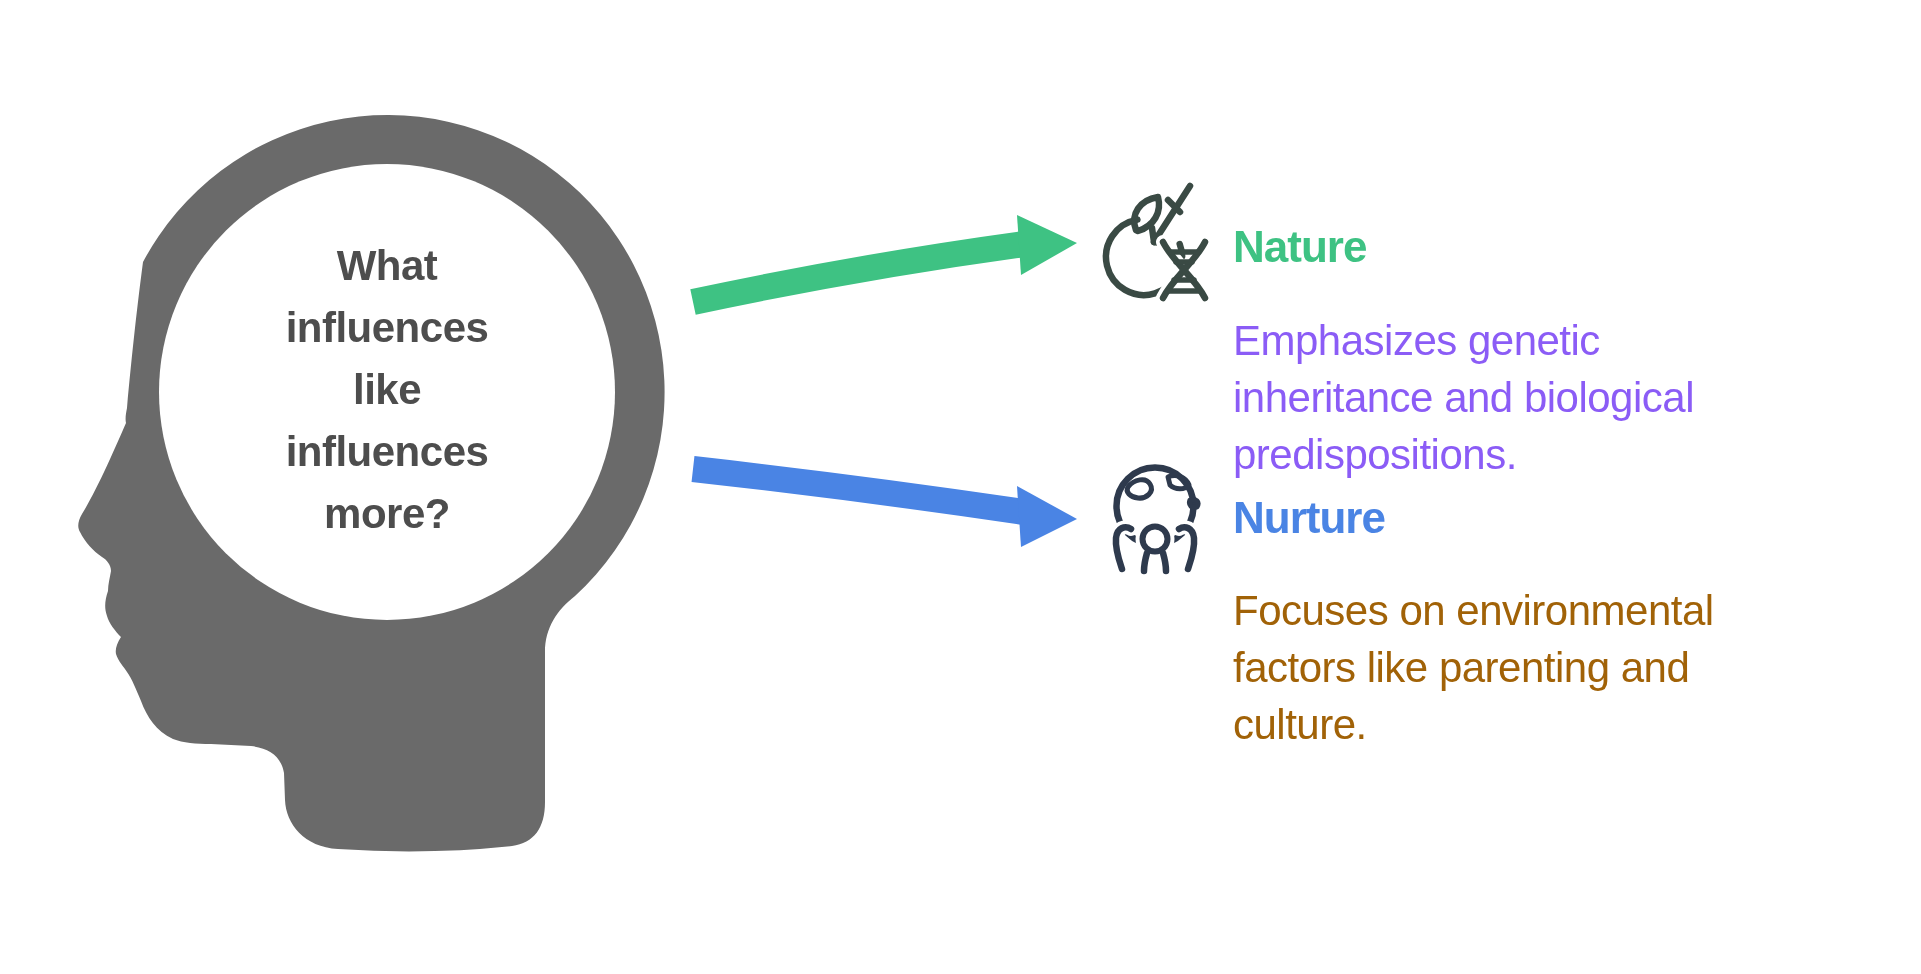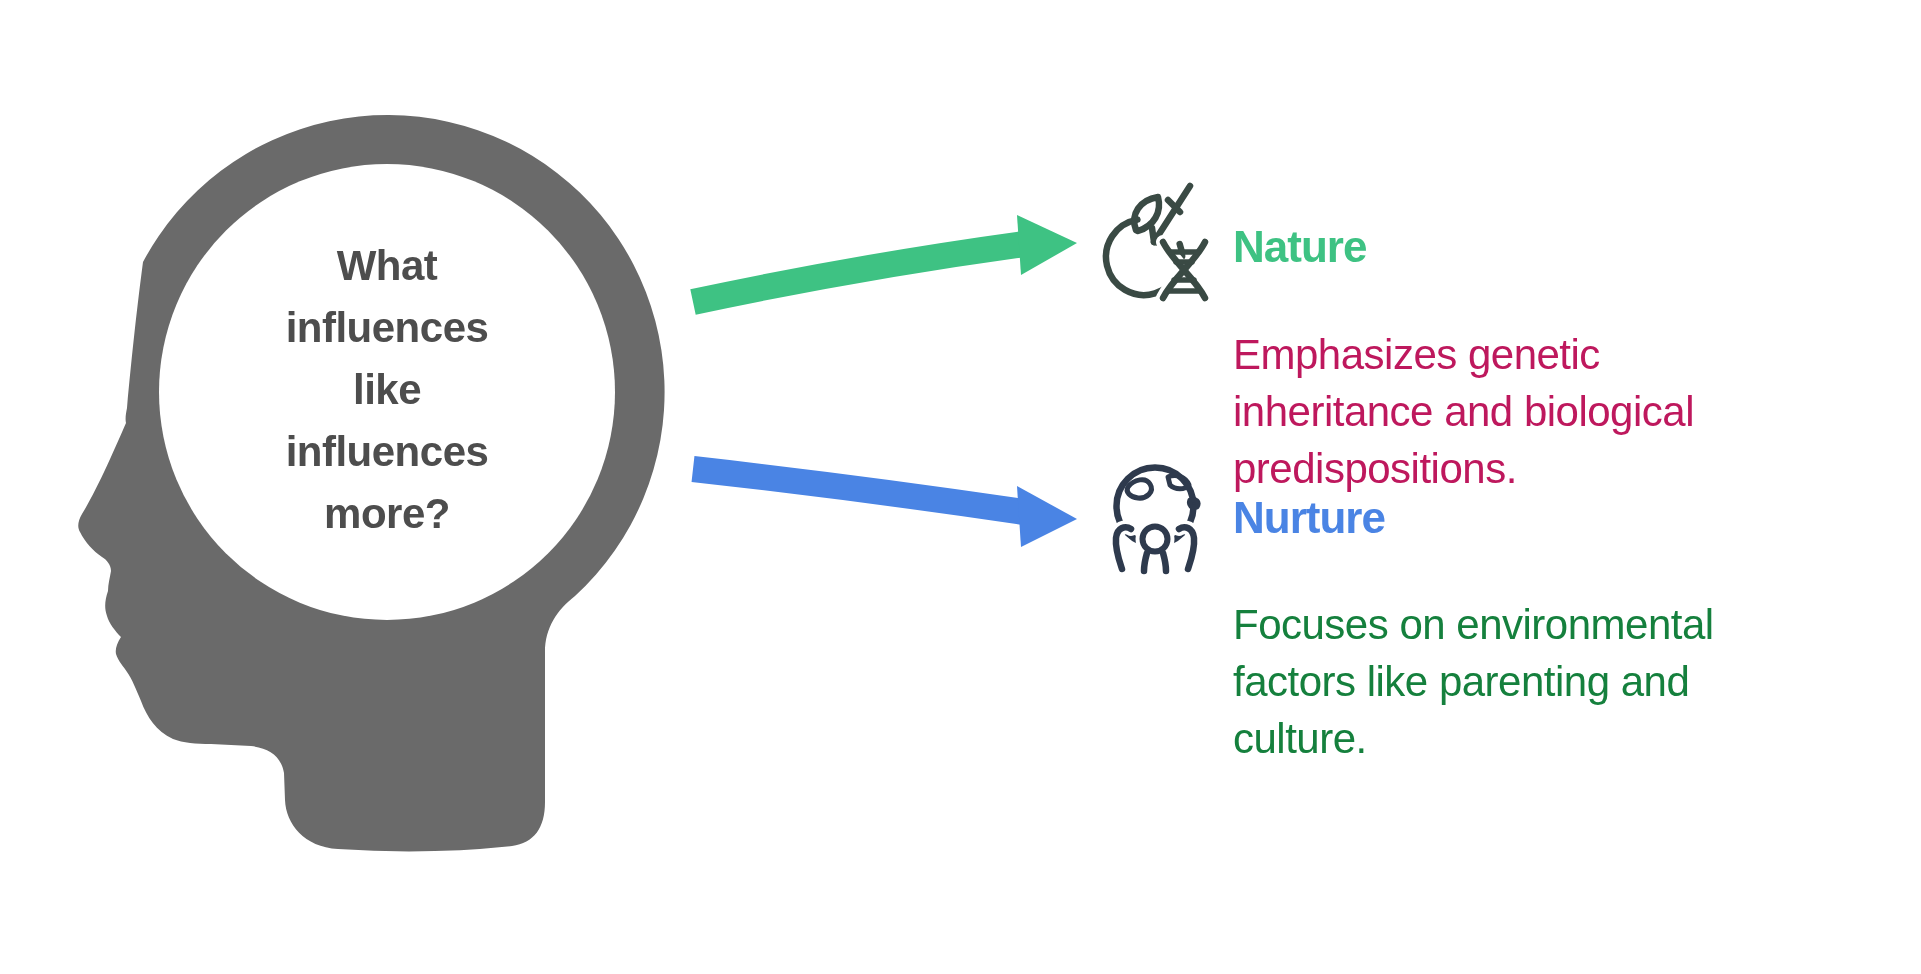--- a/index.html
+++ b/index.html
@@ -17,22 +17,22 @@
   .q-line{height:62px;}
 
   
   .branch-heading{font-weight:bold;font-size:44px;line-height:46px;letter-spacing:-1px;white-space:nowrap;}
   .nature-heading{left:1233px;top:224px;color:#3ec283;}
   .nurture-heading{left:1233px;top:495px;color:#4a84e4;}
 
   
   .branch-para{font-size:42px;letter-spacing:-0.5px;}
   .para-line{line-height:57px;height:57px;white-space:nowrap;}
-  .nature-para{left:1233px;top:312px;color:#be185d;margin-top:14px;}
-  .nurture-para{left:1233px;top:596px;color:#15803d;}
+  .nature-para{left:1233px;top:312px;color:#8b5cf6;}
+  .nurture-para{left:1233px;top:582px;color:#a16207;}
 </style>
 </head>
 <body>
 
 <div class="canvas">
 
   <svg class="art" viewBox="0 0 1921 974" xmlns="http://www.w3.org/2000/svg">
 
     <path d="M 143 262
              C 138 300 132 352 127 408

